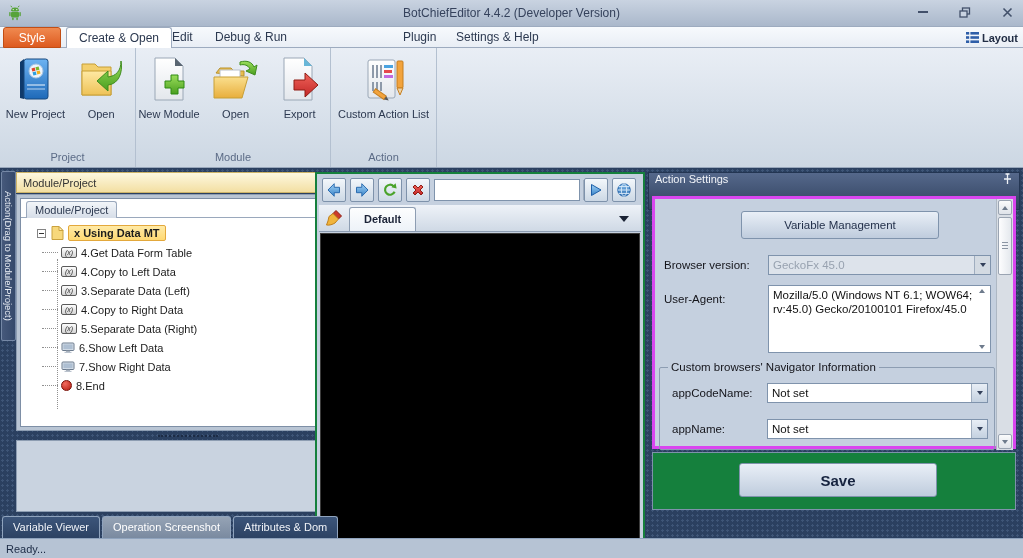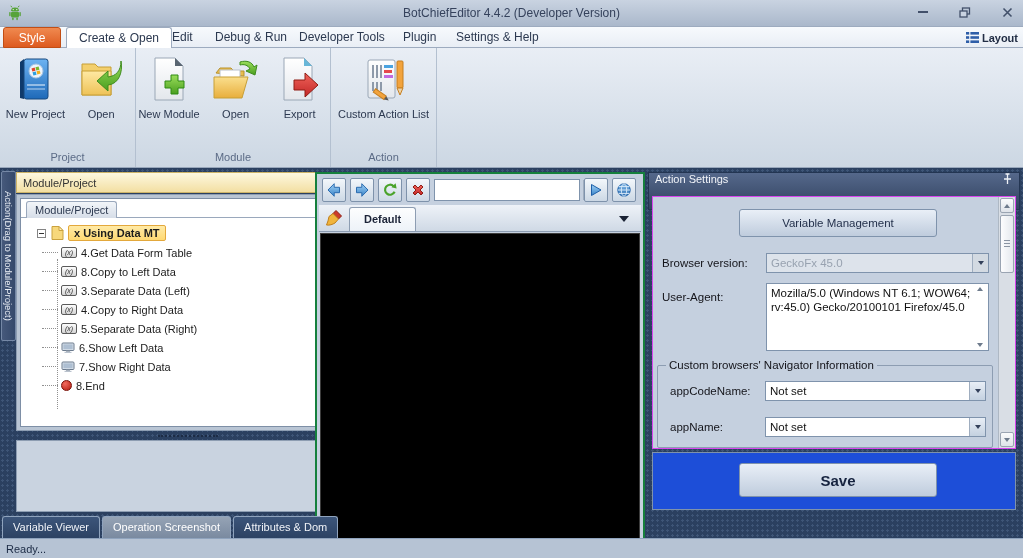--- a/index.html
+++ b/index.html
@@ -116,21 +116,21 @@
     border-left:5px solid transparent; border-right:5px solid transparent; border-top:6px solid #1a2234; }
   .view { position:absolute; left:3px; top:59px; right:3px; bottom:3px; background:#000; border:1px solid #3c3c3c; }
 
   
   .action-panel { position:absolute; left:648px; top:172px; width:372px; height:341px; }
   .ap-header { position:absolute; left:0; top:0; right:0; height:38px;
     background:linear-gradient(#55688b,#31425f); border:1px solid #233552;
     display:flex; align-items:flex-start; padding:0 6px; font-size:11px; color:#f2f5fa; }
   .ap-header span { flex:1; }
   .ap-box { position:absolute; left:4px; top:24px; width:364px; height:253px;
-    background:#c5d0df; border:1px solid #d946ef; }
+    background:#c5d0df; border:3px solid #d946ef; }
   .btn { background:linear-gradient(#e9eff7,#bfccdd); border:1px solid #7f93ac;
     border-radius:3px; font-size:11.5px; color:#1f2c47; display:flex; align-items:center; justify-content:center; }
   .vm-btn { position:absolute; left:86px; top:12px; width:198px; height:28px; }
   .flabel { position:absolute; font-size:11.5px; color:#14141a; }
   .sel { position:absolute; height:20px; background:#fff; border:1px solid #7f93ac;
     display:flex; align-items:center; }
   .sel .val { flex:1; font-size:11.5px; color:#111; padding:0 4px; white-space:nowrap; overflow:hidden; }
   .sel .arrow-btn { width:16px; align-self:stretch; border-left:1px solid #9fadbf;
     background:linear-gradient(#e8eef6,#c4d1e0); display:flex; align-items:center; justify-content:center; }
   .sel.disabled { background:#dde3eb; }
@@ -150,21 +150,21 @@
   .ap-scrollbar { position:absolute; right:0; top:0; width:17px; height:251px;
     background:#d9dee5; border-left:1px solid #aeb8c4; }
   .sb-btn { position:absolute; left:1px; width:14px; height:15px;
     background:linear-gradient(#fafbfc,#dfe3e9); border:1px solid #9aa4b2; border-radius:2px;
     display:flex; align-items:center; justify-content:center; }
   .sb-thumb { position:absolute; left:1px; top:18px; width:14px; height:58px;
     background:linear-gradient(90deg,#fdfdfe,#e4e8ed); border:1px solid #9aa4b2; border-radius:2px; }
   .sb-thumb::after { content:""; position:absolute; left:3px; right:3px; top:24px; height:8px;
     background:repeating-linear-gradient(#8b95a3 0 1px, transparent 1px 3px); }
   .ap-save { position:absolute; left:4px; top:280px; width:364px; height:58px;
-    background:#1d4ed8; border:1px solid #7e92ab; }
+    background:#15803d; border:1px solid #7e92ab; }
   .save-btn { position:absolute; left:86px; top:10px; width:198px; height:34px;
     font-size:15px; font-weight:bold; color:#16233f; }
 
   
   .bottom-tabs { position:absolute; left:0; top:515px; width:1023px; height:23px;
     display:flex; align-items:flex-end; gap:2px; padding-left:2px; }
   .btab2 { height:22px; line-height:21px; padding:0 10px; font-size:11px; color:#f0f3f8;
     background:linear-gradient(#3c557a,#2c4263); border:1px solid #8fa3bd;
     border-bottom:none; border-radius:3px 3px 0 0; }
   .btab2.selected { background:linear-gradient(#95a3b5,#7a8aa0); color:#fff; }
@@ -252,21 +252,20 @@
           </svg>
       </div>
     </div>
   </div>
 
   <div class="tabrow">
     <div class="rtab style" style="line-height:20px">Style</div>
     <div class="rtab active" style="left:66px">Create &amp; Open</div>
     <div class="rtab" style="left:160px">Edit</div>
     <div class="rtab" style="left:203px">Debug &amp; Run</div>
-    <div class="rtab" style="left:287px">Developer Tools</div>
     <div class="rtab" style="left:391px">Plugin</div>
     <div class="rtab" style="left:444px">Settings &amp; Help</div>
     <div class="layout-btn">
       <svg width="13" height="11" viewBox="0 0 13 11">
           <g fill="#2e5ea8">
         <rect x="0" y="0" width="3.2" height="2.6"></rect>
             <rect x="4.4" y="0" width="8.6" height="2.6"></rect>
         <rect x="0" y="4.2" width="3.2" height="2.6"></rect>
             <rect x="4.4" y="4.2" width="8.6" height="2.6"></rect>
         <rect x="0" y="8.4" width="3.2" height="2.6"></rect>
@@ -395,21 +394,21 @@
               <path d="M10 1.5 l4 4 h-4 z" fill="#fdf0c8" stroke="#caa23f"></path>
             </svg>
             <span class="root-label">x Using Data MT</span>
           </div>
           <div class="tree-item">
             <span class="var-icon">(x)</span>
             <span>4.Get Data Form Table</span>
           </div>
           <div class="tree-item">
             <span class="var-icon">(x)</span>
-            <span>8.Copy to Left Data</span>
+            <span>4.Copy to Left Data</span>
           </div>
           <div class="tree-item">
             <span class="var-icon">(x)</span>
             <span>3.Separate Data (Left)</span>
           </div>
           <div class="tree-item">
             <span class="var-icon">(x)</span>
             <span>4.Copy to Right Data</span>
           </div>
           <div class="tree-item">

